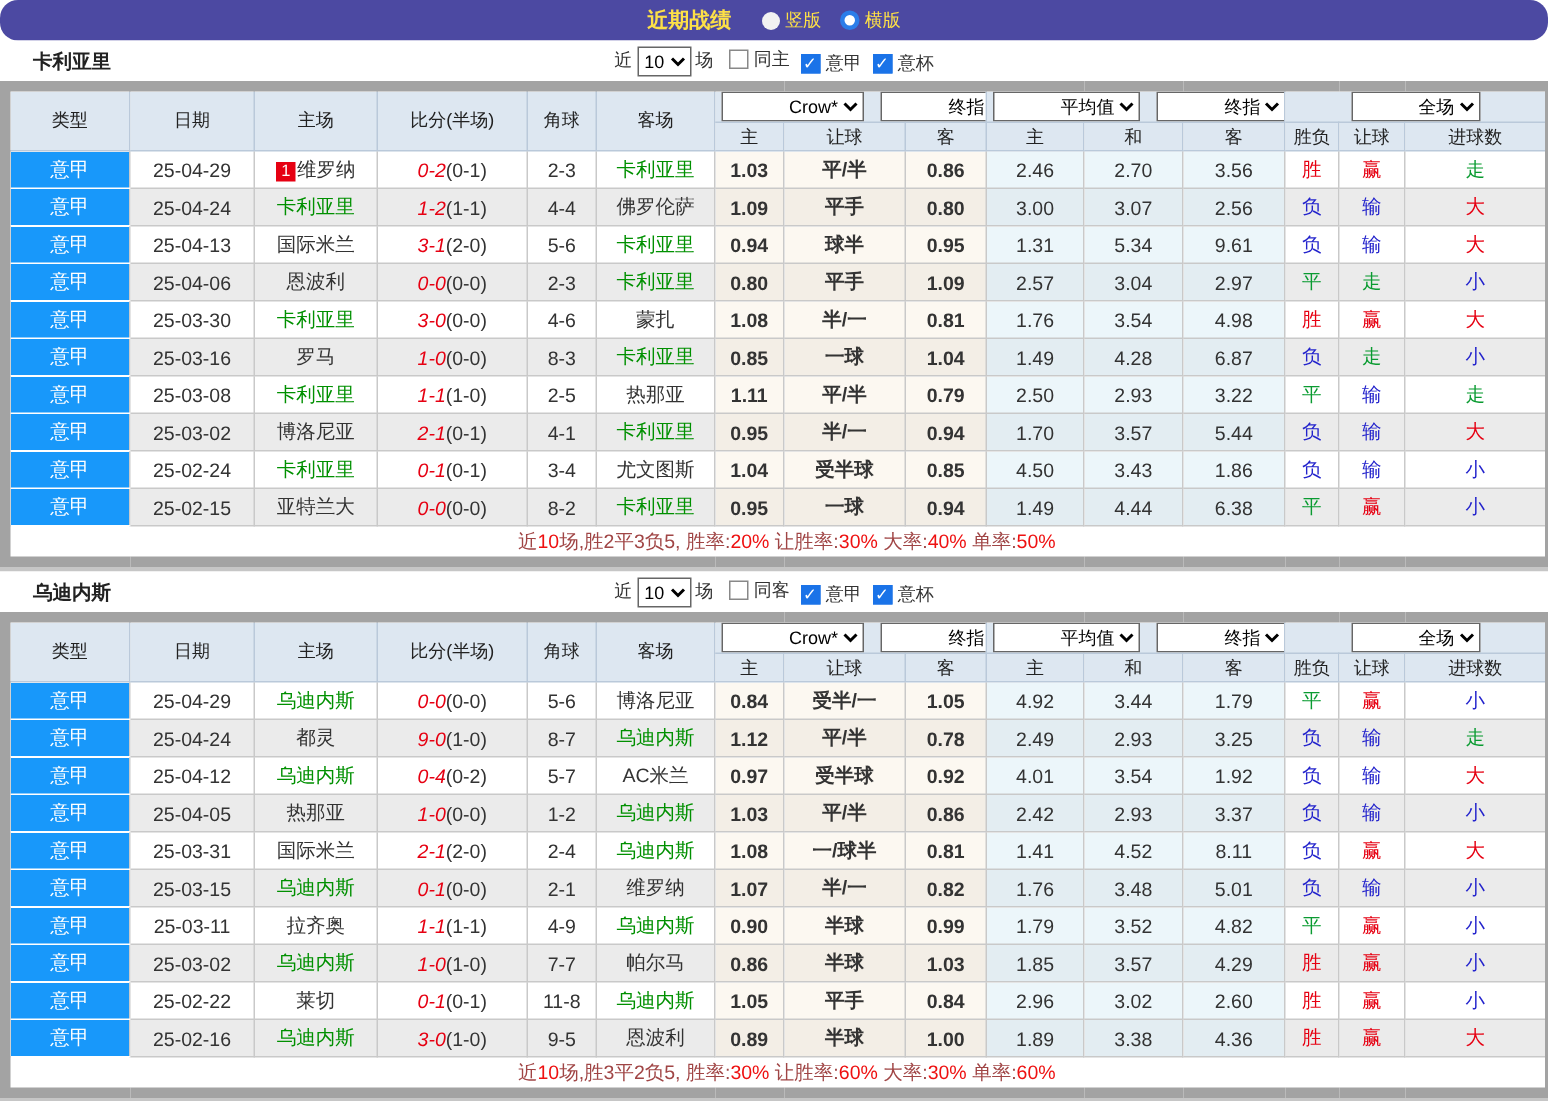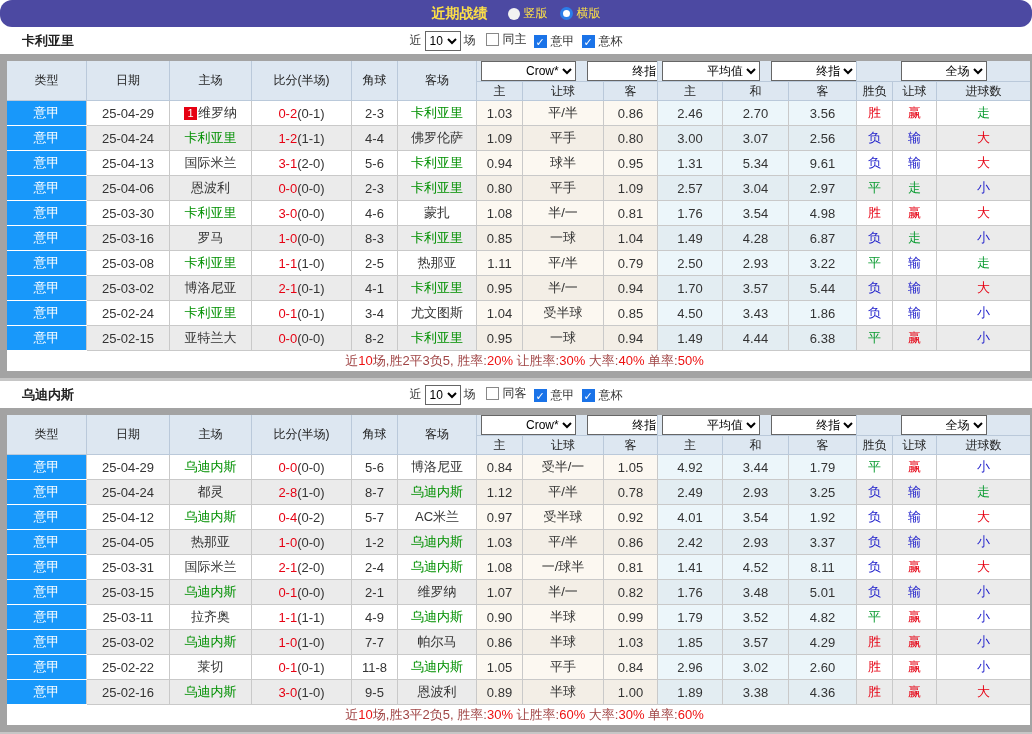--- a/index.html
+++ b/index.html
@@ -14,25 +14,25 @@
   .controls { margin:0 auto; display:flex; align-items:center; gap:3px; font-size:12px; }
   .controls select, .hdr-sel { font-size:12px; height:20px; font-family:inherit; background:#fff; border:1px solid #666; }
   .cb-wrap { display:inline-flex; align-items:center; gap:4px; margin-left:7px; }
   .cb { width:13px; height:13px; border:1px solid #888; background:#fff; display:inline-block; text-align:center; }
   .cb.checked { background:#1a73e8; border-color:#1a73e8; color:#fff; font-size:11px; line-height:12px; }
   table { border-collapse:collapse; table-layout:fixed; width:1032px; border:7px solid #a3a3a3; }
   th, td { border:1px solid #c9c9c9; text-align:center; padding:0; white-space:nowrap; overflow:hidden; }
   thead th { background:#dde7f1; border-color:#bac9da; font-weight:normal; height:19px; font-size:12px; color:#222; }
   td { height:25px; font-size:13px; background:#fff; }
   tr.even td { background:#ebebeb; }
-  td.colOdds { background:#fcf8f1; } tr.even td.colOdds { background:#f3eee6; }
+  td.colOdds { background:#fcf8f1;font-weight:bold; } tr.even td.colOdds { background:#f3eee6; }
   td.colAvg { background:#ecf6fa; } tr.even td.colAvg { background:#e3edf2; }
   td.league, tr.even td.league { background:#1898fa; color:#fff; border-bottom:1px solid #fff; }
   .focus { color:#009000; }
-  .score-main { color:#e60012; }
+  .score-main { color:#e60012;font-style:italic; }
   .rank { display:inline-block; background:#e60012; color:#fff; font-size:11px; line-height:13px; width:13px; height:13px; margin-right:1px; }
   .c-red { color:#e60012; } .c-blue { color:#2323cc; } .c-green { color:#0a9b31; }
   td.summary { background:#fff; height:24px; font-size:13px;padding-left:12px; }
   .sum-txt { color:#a04545; } .sum-red { color:#ee1111; }
   .sep { height:3px; background:#c6c6c6; }
   .sel-cell select { margin:0 4px;padding-left:40px; }
 </style>
 </head>
 <body>
 
@@ -382,21 +382,21 @@
           <td class="colAvg">3.44</td>
           <td class="colAvg">1.79</td>
           <td class="colRes"><span class="c-green">平</span></td>
           <td class="colRes"><span class="c-red">赢</span></td>
           <td class="colRes"><span class="c-blue">小</span></td>
         </tr>
         <tr class="even">
           <td class="league colL">意甲</td>
           <td class="colL">25-04-24</td>
           <td class="colL"><span>都灵</span></td>
-          <td class="colL"><span class="score-main">2-8</span><span class="score-half">(1-0)</span></td>
+          <td class="colL"><span class="score-main">9-0</span><span class="score-half">(1-0)</span></td>
           <td class="colL">8-7</td>
           <td class="colL"><span class="focus">乌迪内斯</span></td>
           <td class="colOdds">1.12</td>
           <td class="colOdds">平/半</td>
           <td class="colOdds">0.78</td>
           <td class="colAvg">2.49</td>
           <td class="colAvg">2.93</td>
           <td class="colAvg">3.25</td>
           <td class="colRes"><span class="c-blue">负</span></td>
           <td class="colRes"><span class="c-blue">输</span></td>

